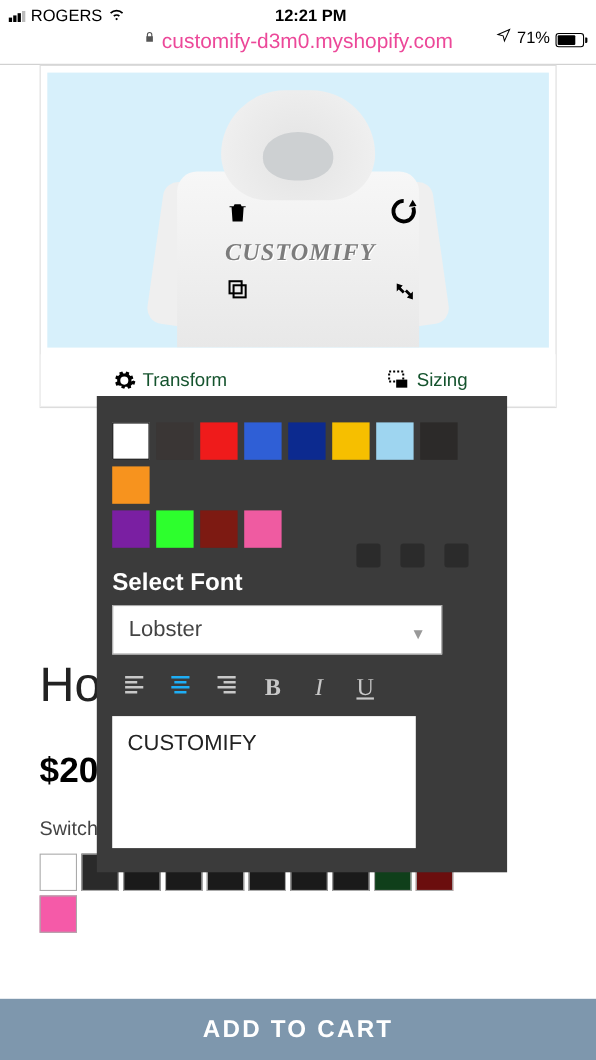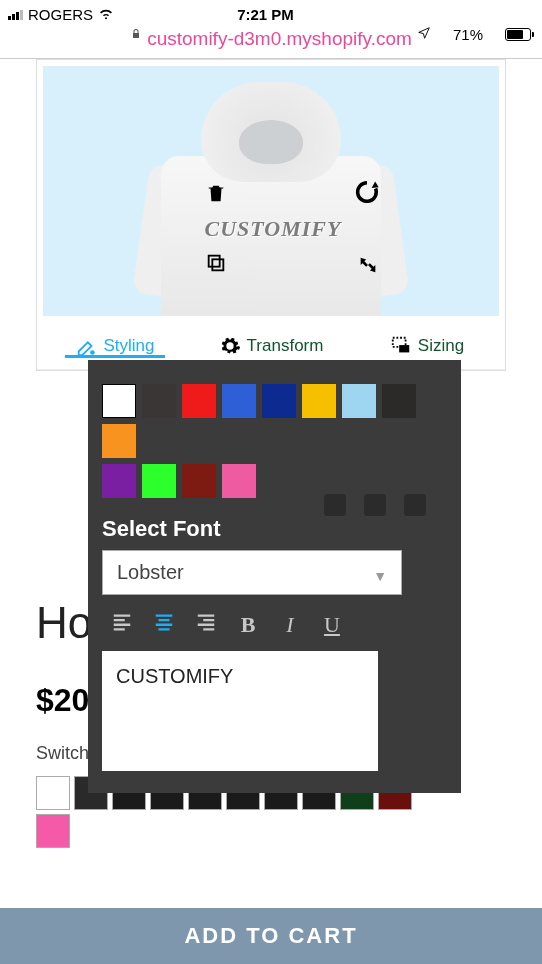--- a/index.html
+++ b/index.html
@@ -1,21 +1,21 @@
 <!DOCTYPE html>
 <html><head>
   <meta charset="utf-8">
   <style>
     * { margin: 0; padding: 0; box-sizing: border-box; }
     body { font-family: -apple-system, BlinkMacSystemFont, "Segoe UI", Helvetica, Arial, sans-serif; width: 542px; height: 964px; background: #fff; position: relative; overflow: hidden; }
     
     
     .status-bar { height: 28px; display: flex; align-items: center; justify-content: space-between; padding: 0 8px; font-size: 15px; font-weight: 500; }
     .status-left { display: flex; align-items: center; gap: 5px; }
-    .status-right { display: flex; align-items: center; gap: 22px; margin-top: 40px; }
+    .status-right { display: flex; align-items: flex-end; gap: 5px; margin-top: 40px; }
     .signal-bars { display: inline-flex; align-items: flex-end; gap: 1px; height: 12px; }
     .signal-bars span { width: 3px; background: #000; }
     .signal-bars span:nth-child(1){height:4px} .signal-bars span:nth-child(2){height:6px} .signal-bars span:nth-child(3){height:8px} .signal-bars span:nth-child(4){height:10px;background:#bbb}
     .wifi-icon svg { width: 16px; height: 16px; }
     .nav-arrow svg { width: 14px; height: 14px; }
     .battery { display:inline-flex; align-items:center; }
     .battery-body { width: 26px; height: 13px; border: 1.5px solid #000; border-radius: 3px; position: relative; }
     .battery-fill { position:absolute; left:1px; top:1px; bottom:1px; width: 68%; background:#000; border-radius:1px; }
     .battery-tip { width:2px; height:5px; background:#000; border-radius:0 1px 1px 0; margin-left:1px; }
 
@@ -95,21 +95,21 @@
         <span></span>
         <span></span>
       </span>
     <span>ROGERS</span>
     <span class="wifi-icon">
       <svg viewBox="0 0 24 24">
           <path d="M12 18.5a1.5 1.5 0 100 3 1.5 1.5 0 000-3zm-4.6-3.2l1.7 1.7a4 4 0 015.8 0l1.7-1.7a6.4 6.4 0 00-9.2 0zM3 10.9l1.7 1.7a10.4 10.4 0 0114.6 0l1.7-1.7a12.8 12.8 0 00-18 0z" fill="#000"></path>
         </svg>
     </span>
   </div>
-  <div style="font-weight:600">7:21 PM</div>
+  <div style="font-weight:600">12:21 PM</div>
   <div class="status-right">
     <span class="nav-arrow">
       <svg viewBox="0 0 24 24">
           <path d="M3 11l18-8-8 18-2-8-8-2z" fill="none" stroke="#000" stroke-width="1.6"></path>
         </svg>
     </span>
     <span>71%</span>
     <span class="battery">
       <span class="battery-body">
           <span class="battery-fill"></span>
@@ -157,27 +157,20 @@
       </span>
       <span class="handle br">
         <svg viewBox="0 0 24 24">
             <path d="M4 4l6 2-2 2 4 4-2 2-4-4-2 2zM20 20l-6-2 2-2-4-4 2-2 4 4 2-2z" fill="#000"></path>
           </svg>
       </span>
     </div>
   </div>
 
   <div class="tab-row">
-    <div class="tab active">
-      <svg viewBox="0 0 24 24">
-          <path d="M4 18l10-10 4 4-10 10H4v-4z" fill="none" stroke="#1eaef5" stroke-width="2"></path>
-          <circle cx="19" cy="19" r="2.5" fill="#1eaef5"></circle>
-        </svg>
-      <span>Styling</span>
-    </div>
     <div class="tab">
       <svg viewBox="0 0 24 24">
           <path d="M12 8a4 4 0 100 8 4 4 0 000-8zm9 4l2 1-1 3-2-.5a8 8 0 01-1.6 1.6l.5 2-3 1-1-2a8.7 8.7 0 01-2 0l-1 2-3-1 .5-2A8 8 0 016 16.5L4 17l-1-3 2-1a8.7 8.7 0 010-2l-2-1 1-3 2 .5A8 8 0 017.5 6L7 4l3-1 1 2a8.7 8.7 0 012 0l1-2 3 1-.5 2A8 8 0 0118 7.5l2-.5 1 3-2 1a8.7 8.7 0 010 2z" fill="#000"></path>
         </svg>
       <span>Transform</span>
     </div>
     <div class="tab">
       <svg viewBox="0 0 24 24">
           <rect x="3" y="3" width="14" height="10" fill="none" stroke="#000" stroke-width="2" stroke-dasharray="2 2"></rect>
           <rect x="10" y="11" width="11" height="8" fill="#000"></rect>

